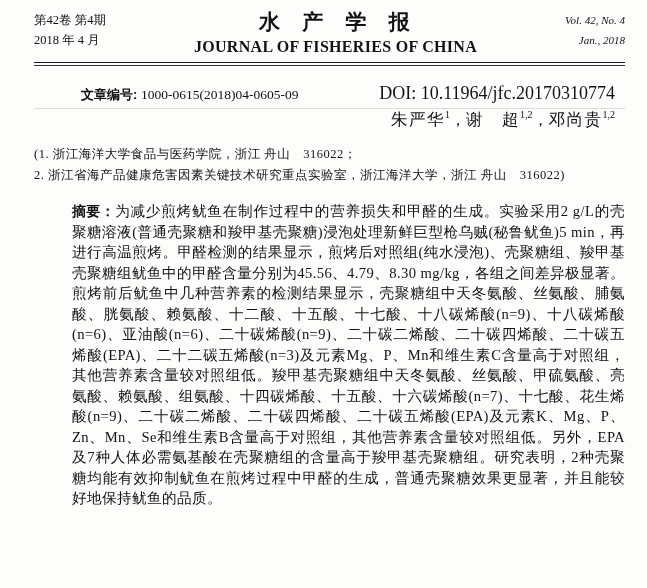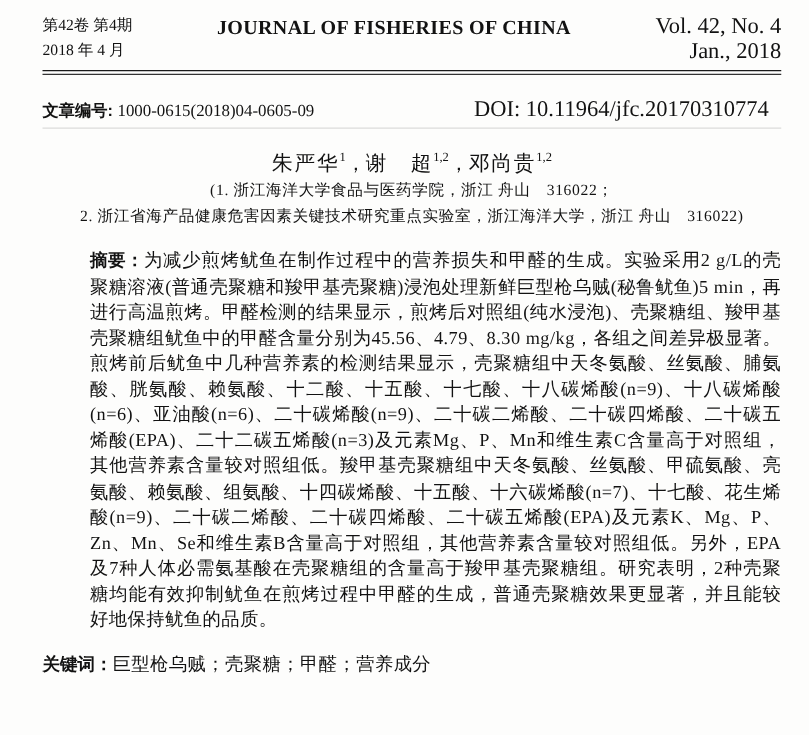--- a/index.html
+++ b/index.html
@@ -6,66 +6,67 @@
   body {
     width: 647px; height: 588px; overflow: hidden;
     background: #fdfdfc; color: #121212;
     font-family: "Liberation Serif", "DejaVu Serif", serif;
   }
   .page { box-sizing: border-box; width: 647px; height: 457px; padding: 10px 22px 0 34px; }
 
   
   .masthead { display: flex; justify-content: space-between; align-items: flex-start; }
   .mast-left  { font-size: 12.5px; line-height: 20px; white-space: nowrap; }
-  .mast-right { font-size: 18px; line-height: 20px; white-space: nowrap; text-align: right; }
+  .mast-right { font-size: 11px; line-height: 20px; white-space: nowrap; text-align: right; font-style: italic; }
   .mast-center { text-align: center; flex: 1; }
   .journal-cn { font-size: 21px; font-weight: bold; letter-spacing: 2px; word-spacing: 13px; line-height: 24px; }
   .journal-en { font-size: 16px; font-weight: bold; letter-spacing: 0.3px; margin-top: 4px; }
 
   .rule-double { height: 2px; border-top: 1.4px solid #1a1a1a; border-bottom: 1px solid #333; margin-top: 6px; }
 
   
   .meta-row { display: flex; justify-content: space-between; align-items: baseline; margin-top: 17px; padding-right: 10px; }
   .meta-left { font-size: 13.5px; }
-  .meta-label { font-weight: bold; font-family: Liberation Sans, sans-serif; font-size: 13px; }
+  .meta-label { font-weight: bold; font-family: Liberation Sans, sans-serif; font-size: 13px; margin-left: 47px; }
   .meta-doi { font-size: 18px; }
   .rule-faint { border-top: 1px solid #dcdcda; margin-top: 4px; }
 
   
   .title {
     text-align: center; margin-top: 23px;
     font-family: "DejaVu Sans", "Liberation Sans", sans-serif;
     font-weight: bold; font-size: 22px; letter-spacing: 1.5px;
   }
-  .authors { display: flex; justify-content: center; align-items: baseline; margin-top: 17px; padding: 0 10px; }
+  .authors { display: flex; justify-content: flex-end; align-items: baseline; padding: 0 10px; }
   .author { font-size: 16.5px; white-space: nowrap; }
   .author .name { letter-spacing: 1.5px; }
   .author sup { font-size: 10px; letter-spacing: 0; position: relative; top: -1px; }
   .author .sep { font-size: 16px; }
 
   
-  .affiliations { text-align: center; font-size: 12.5px; line-height: 21px; letter-spacing: 0.5px; }
+  .affiliations { margin-top: 13px; font-size: 12.5px; line-height: 21px; letter-spacing: 0.5px; }
 
   
   .abstract { margin-top: 15px; font-size: 14.6px; line-height: 20.5px; text-align: justify; letter-spacing: 0.4px; margin-left: 38px; }
   .inline-label { font-weight: bold; font-family: "DejaVu Sans", "Liberation Sans", sans-serif; font-size: 14px; letter-spacing: 0; }
 
   .keywords { margin-top: 1px; font-size: 14.6px; line-height: 22px; letter-spacing: 0.4px; }
 </style>
 </head>
 <body>
 
 <div class="page">
 
   <div class="masthead">
     <div class="mast-left">
       <div>第42卷 第4期</div>
       <div>2018 年 4 月</div>
     </div>
     <div class="mast-center">
+      <div class="journal-cn">水 产 学 报</div>
       <div class="journal-en">JOURNAL OF FISHERIES OF CHINA</div>
     </div>
     <div class="mast-right">
       <div>Vol. 42, No. 4</div>
       <div>Jan.,  2018</div>
     </div>
   </div>
 
   <div class="rule-double"></div>
 
@@ -84,15 +85,14 @@
     <span class="author"><span class="name">邓尚贵</span><sup>1,2</sup><span class="sep"></span></span>
   </div>
 
   <div class="affiliations">
     <div>(1. 浙江海洋大学食品与医药学院，浙江 舟山　316022；</div>
     <div>2. 浙江省海产品健康危害因素关键技术研究重点实验室，浙江海洋大学，浙江 舟山　316022)</div>
   </div>
 
   <p class="abstract"><span class="inline-label">摘要：</span><span>为减少煎烤鱿鱼在制作过程中的营养损失和甲醛的生成。实验采用2 g/L的壳聚糖溶液(普通壳聚糖和羧甲基壳聚糖)浸泡处理新鲜巨型枪乌贼(秘鲁鱿鱼)5 min，再进行高温煎烤。甲醛检测的结果显示，煎烤后对照组(纯水浸泡)、壳聚糖组、羧甲基壳聚糖组鱿鱼中的甲醛含量分别为45.56、4.79、8.30 mg/kg，各组之间差异极显著。煎烤前后鱿鱼中几种营养素的检测结果显示，壳聚糖组中天冬氨酸、丝氨酸、脯氨酸、胱氨酸、赖氨酸、十二酸、十五酸、十七酸、十八碳烯酸(n=9)、十八碳烯酸(n=6)、亚油酸(n=6)、二十碳烯酸(n=9)、二十碳二烯酸、二十碳四烯酸、二十碳五烯酸(EPA)、二十二碳五烯酸(n=3)及元素Mg、P、Mn和维生素C含量高于对照组，其他营养素含量较对照组低。羧甲基壳聚糖组中天冬氨酸、丝氨酸、甲硫氨酸、亮氨酸、赖氨酸、组氨酸、十四碳烯酸、十五酸、十六碳烯酸(n=7)、十七酸、花生烯酸(n=9)、二十碳二烯酸、二十碳四烯酸、二十碳五烯酸(EPA)及元素K、Mg、P、Zn、Mn、Se和维生素B含量高于对照组，其他营养素含量较对照组低。另外，EPA及7种人体必需氨基酸在壳聚糖组的含量高于羧甲基壳聚糖组。研究表明，2种壳聚糖均能有效抑制鱿鱼在煎烤过程中甲醛的生成，普通壳聚糖效果更显著，并且能较好地保持鱿鱼的品质。</span></p>
 
-  <div class="keywords"><span class="inline-label">关键词：</span><span>巨型枪乌贼；壳聚糖；甲醛；营养成分</span></div>
 
 </div>
 
 </body></html>

